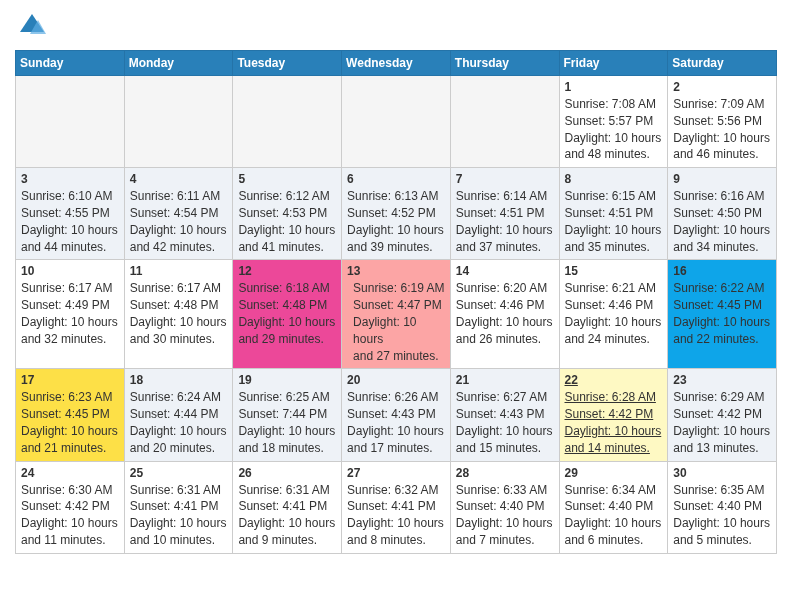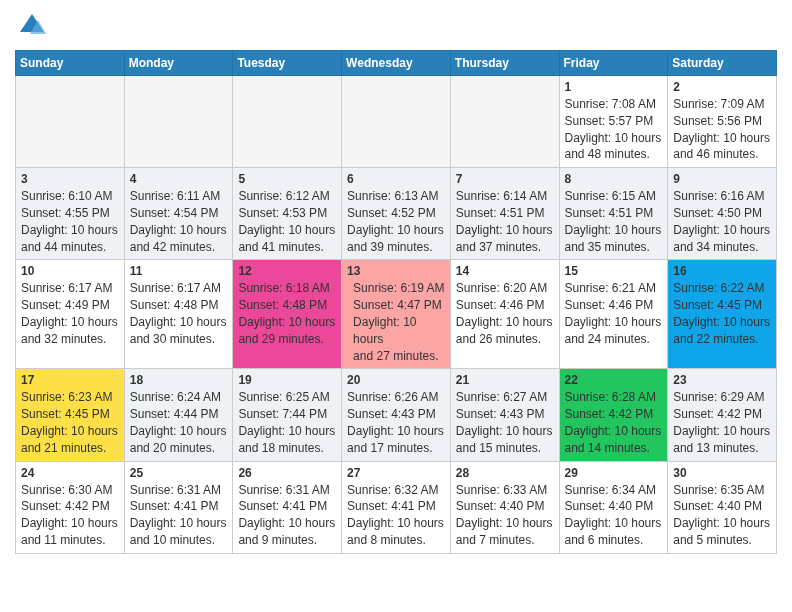--- a/index.html
+++ b/index.html
@@ -282,21 +282,21 @@
 Daylight: 10 hours
 and 17 minutes.</div>
         </td>
         <td style="background: rgb(238, 242, 247);">
           <span class="day-number">21</span>
           <div class="day-info" style="white-space: pre-line;">Sunrise: 6:27 AM
 Sunset: 4:43 PM
 Daylight: 10 hours
 and 15 minutes.</div>
         </td>
-        <td style="background: #22c55e;">
+        <td style="background: #fef9c3; text-decoration: underline;">
           <span class="day-number">22</span>
           <div class="day-info" style="white-space: pre-line;">Sunrise: 6:28 AM
 Sunset: 4:42 PM
 Daylight: 10 hours
 and 14 minutes.</div>
         </td>
         <td style="background: rgb(238, 242, 247);">
           <span class="day-number">23</span>
           <div class="day-info" style="white-space: pre-line;">Sunrise: 6:29 AM
 Sunset: 4:42 PM

